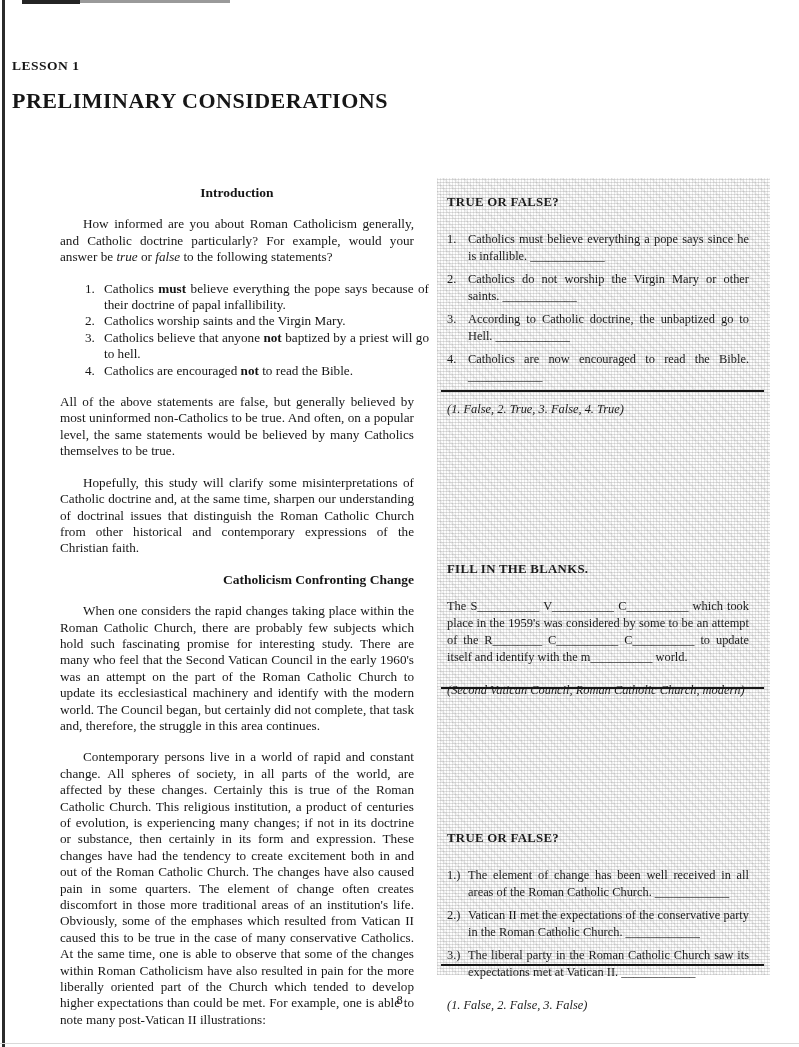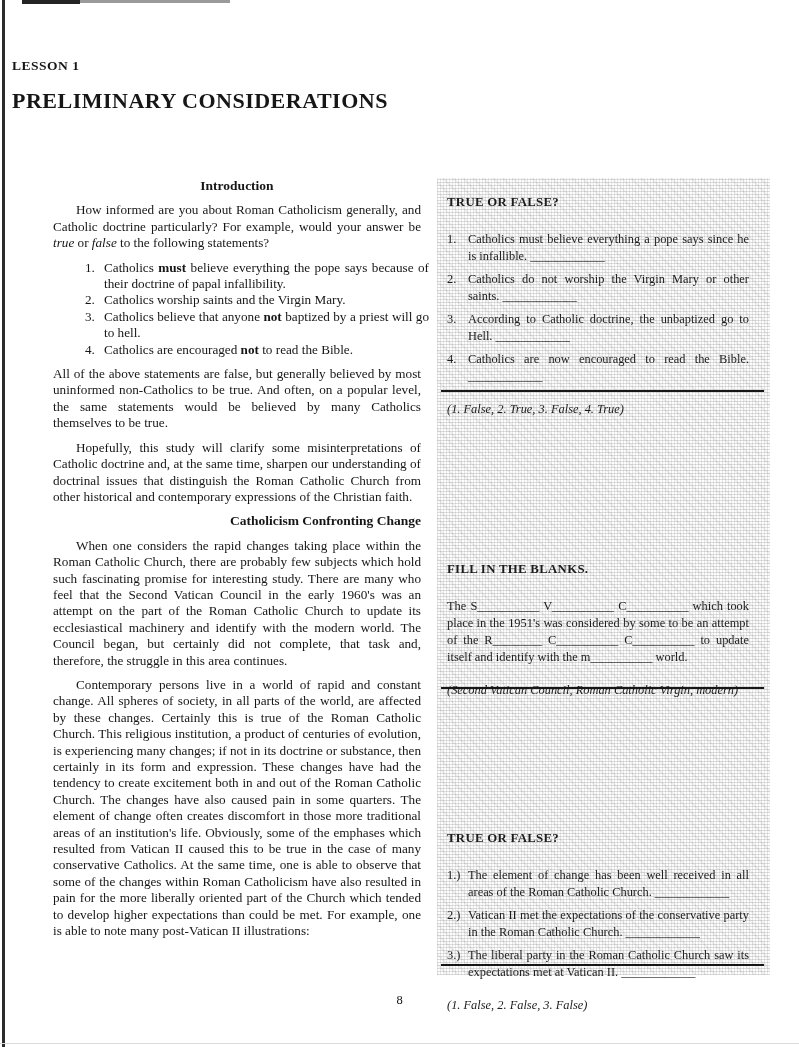--- a/index.html
+++ b/index.html
@@ -14,21 +14,21 @@
   .scan-smudge-top2{position:absolute;left:80px;top:0;width:150px;height:3px;background:#9a9a9a;}
   .scan-edge-bottom{position:absolute;left:0;bottom:3px;width:799px;height:1px;background:#d9d9d9;}
 
   
   .header{position:absolute;left:12px;top:58px;width:799px;text-align:left;}
   .lesson{font-weight:bold;font-size:13.5px;letter-spacing:.5px;}
   .doc-title{font-weight:bold;font-size:22px;letter-spacing:.5px;margin-top:14px;}
 
   
   .left-col{position:absolute;left:45px;top:170px;width:384px;font-size:13.2px;line-height:16.4px;text-align:justify;}
-  .left-col p{margin:8px;}
+  .left-col p{margin:15px;}
   .subheading{font-weight:bold;font-size:13.5px;text-align:center;margin:0 0 13px 0;}
   .subheading2{font-weight:bold;font-size:13.5px;text-align:right;margin:15px 0 16px 0;}
   .indent{text-indent:23px;}
   .num-list{margin:0 0 0 40px;padding:0;list-style:none;}
   .num-item{position:relative;padding-left:19px;text-align:justify;}
   .num-item .num{position:absolute;left:0;top:0;}
   .b{font-weight:bold;}
   .it{font-style:italic;}
 
   
@@ -102,22 +102,22 @@
       <div class="qitem"><span class="qnum">2.</span><span>Catholics do not worship the Virgin Mary or other saints. ____________</span></div>
       <div class="qitem"><span class="qnum">3.</span><span>According to Catholic doctrine, the unbaptized go to Hell. ____________</span></div>
       <div class="qitem"><span class="qnum">4.</span><span>Catholics are now encouraged to read the Bible. ____________</span></div>
     </div>
     <p class="qanswer">(1. False, 2. True, 3. False, 4. True)</p>
   </div>
   <div class="qrule" id="rule1"></div>
 
   <div class="qblock" id="qb2">
     <p class="qheading">FILL IN THE BLANKS.</p>
-    <p class="qtext">The S__________ V__________ C__________ which took place in the 1951's was considered by some to be an attempt of the R________ C__________ C__________ to update itself and identify with the m__________ world.</p>
-    <p class="qanswer">(Second Vatican Council, Roman Catholic Virgin, modern)</p>
+    <p class="qtext">The S__________ V__________ C__________ which took place in the 1959's was considered by some to be an attempt of the R________ C__________ C__________ to update itself and identify with the m__________ world.</p>
+    <p class="qanswer">(Second Vatican Council, Roman Catholic Church, modern)</p>
   </div>
   <div class="qrule" id="rule2"></div>
 
   <div class="qblock" id="qb3">
     <p class="qheading">TRUE OR FALSE?</p>
     <div class="qlist">
       <div class="qitem"><span class="qnum">1.)</span><span>The element of change has been well received in all areas of the Roman Catholic Church. ____________</span></div>
       <div class="qitem"><span class="qnum">2.)</span><span>Vatican II met the expectations of the conservative party in the Roman Catholic Church. ____________</span></div>
       <div class="qitem"><span class="qnum">3.)</span><span>The liberal party in the Roman Catholic Church saw its expectations met at Vatican II. ____________</span></div>
     </div>

